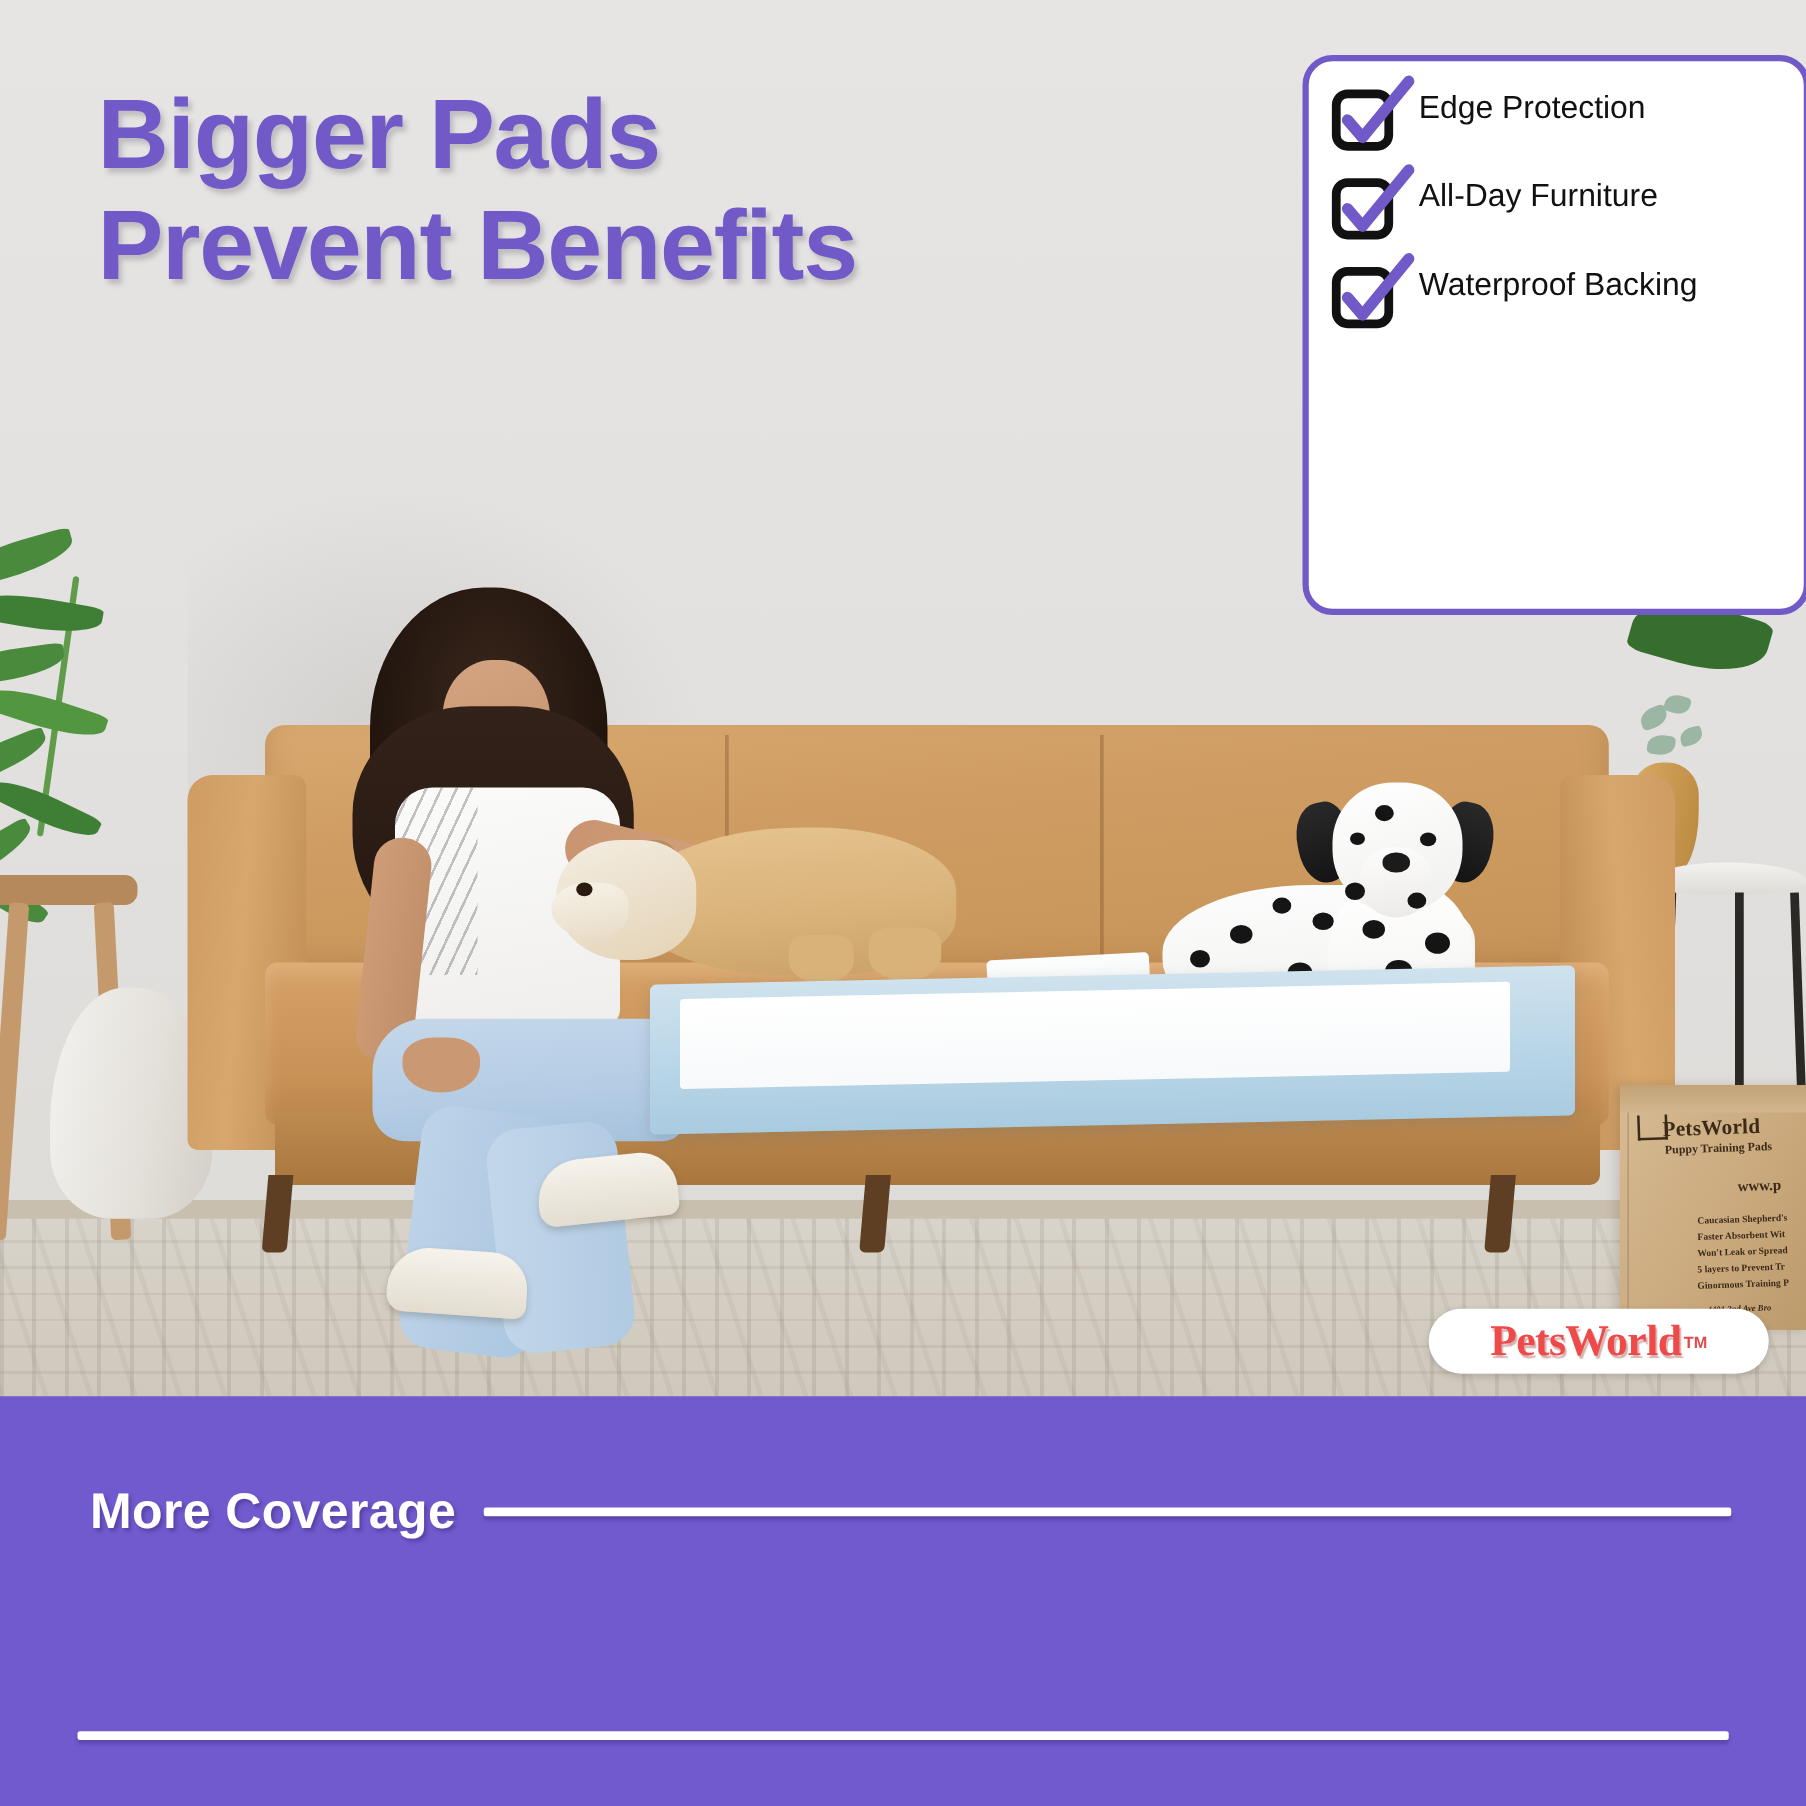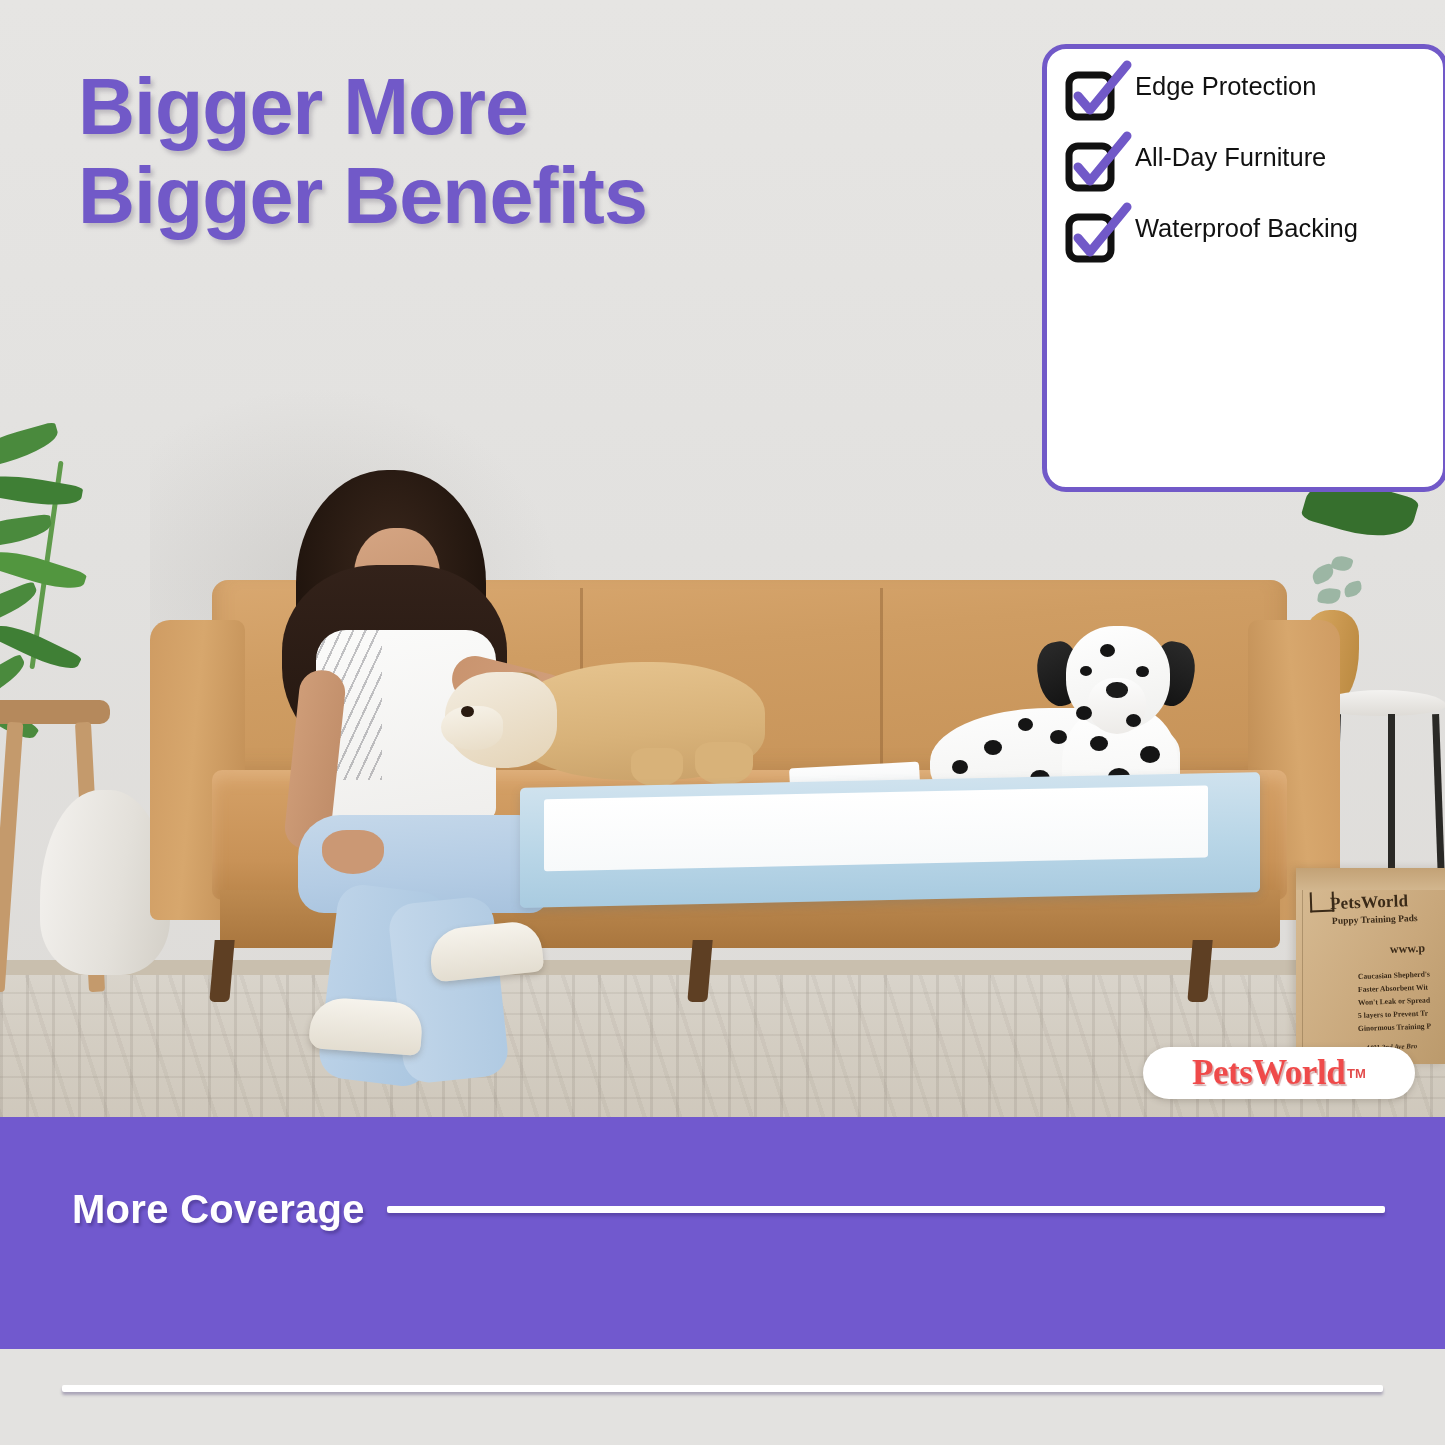--- a/index.html
+++ b/index.html
@@ -176,21 +176,21 @@
   .card{position:absolute;left:1042px;top:44px;width:406px;height:448px;
      background:#ffffff;border:5px solid #7159c8;border-radius:24px;
      box-sizing:border-box;padding:22px 16px 16px 18px;
      display:flex;flex-direction:column;justify-content:flex-start;gap:21px;}
   .cl-item{display:flex;align-items:flex-start;gap:16px;}
   .cbox{position:relative;width:54px;height:50px;flex:0 0 54px;}
   .cbox svg{position:absolute;left:0;top:-8px;width:66px;height:62px;overflow:visible;}
   .cl-label{font-size:25.5px;line-height:1.17;color:#111111;font-weight:400;padding-top:1px;}
 
   
-  .banner{position:absolute;left:0;top:1117px;width:1445px;height:232px;background:#7159ce;}
+  .banner{position:absolute;left:0;top:1117px;width:1445px;height:328px;background:#7159ce;}
   .more-row{position:absolute;left:72px;top:70px;right:60px;display:flex;align-items:center;gap:22px;}
   .more-txt{color:#ffffff;font-weight:bold;font-size:40px;letter-spacing:.3px;
      text-shadow:2px 3px 3px rgba(40,25,90,.35);white-space:nowrap;}
   .rule{flex:1;height:7px;background:#ffffff;border-radius:2px;box-shadow:0 3px 3px rgba(40,25,90,.30);}
   .fewer{position:absolute;left:62px;top:122px;right:40px;color:#f5d96a;font-weight:bold;
      font-size:116px;line-height:1;letter-spacing:-1.5px;white-space:nowrap;
      text-shadow:3px 5px 4px rgba(45,28,95,.38);}
   .rule-bottom{position:absolute;left:62px;right:62px;top:268px;height:7px;background:#ffffff;
      border-radius:2px;box-shadow:0 3px 3px rgba(40,25,90,.30);}
 
@@ -332,22 +332,22 @@
       <div class="box-txt box-bullet" style="left:62px;top:104px;">Caucasian Shepherd's</div>
       <div class="box-txt box-bullet" style="left:62px;top:117px;">Faster Absorbent Wit</div>
       <div class="box-txt box-bullet" style="left:62px;top:130px;">Won't Leak or Spread</div>
       <div class="box-txt box-bullet" style="left:62px;top:143px;">5 layers to Prevent Tr</div>
       <div class="box-txt box-bullet" style="left:62px;top:156px;">Ginormous Training P</div>
       <div class="box-txt box-addr" style="left:70px;top:176px;">4401 2nd Ave Bro</div>
     </div>
   </div>
 
   <div class="headline">
-    <div>Bigger More</div>
-    <div>Bigger Benefits</div>
+    <div>Bigger Pads</div>
+    <div>Prevent Benefits</div>
   </div>
 
   <div class="card">
 
     <div class="cl-item">
       <span class="cbox">
         <svg viewBox="0 0 66 62">
           <rect x="4" y="12" width="42" height="42" rx="9" ry="9" fill="none" stroke="#111111" stroke-width="7"></rect>
           <path d="M13 33 L25 47 L62 2" fill="none" stroke="#7159c8" stroke-width="9" stroke-linecap="round" stroke-linejoin="round"></path>
         </svg>

